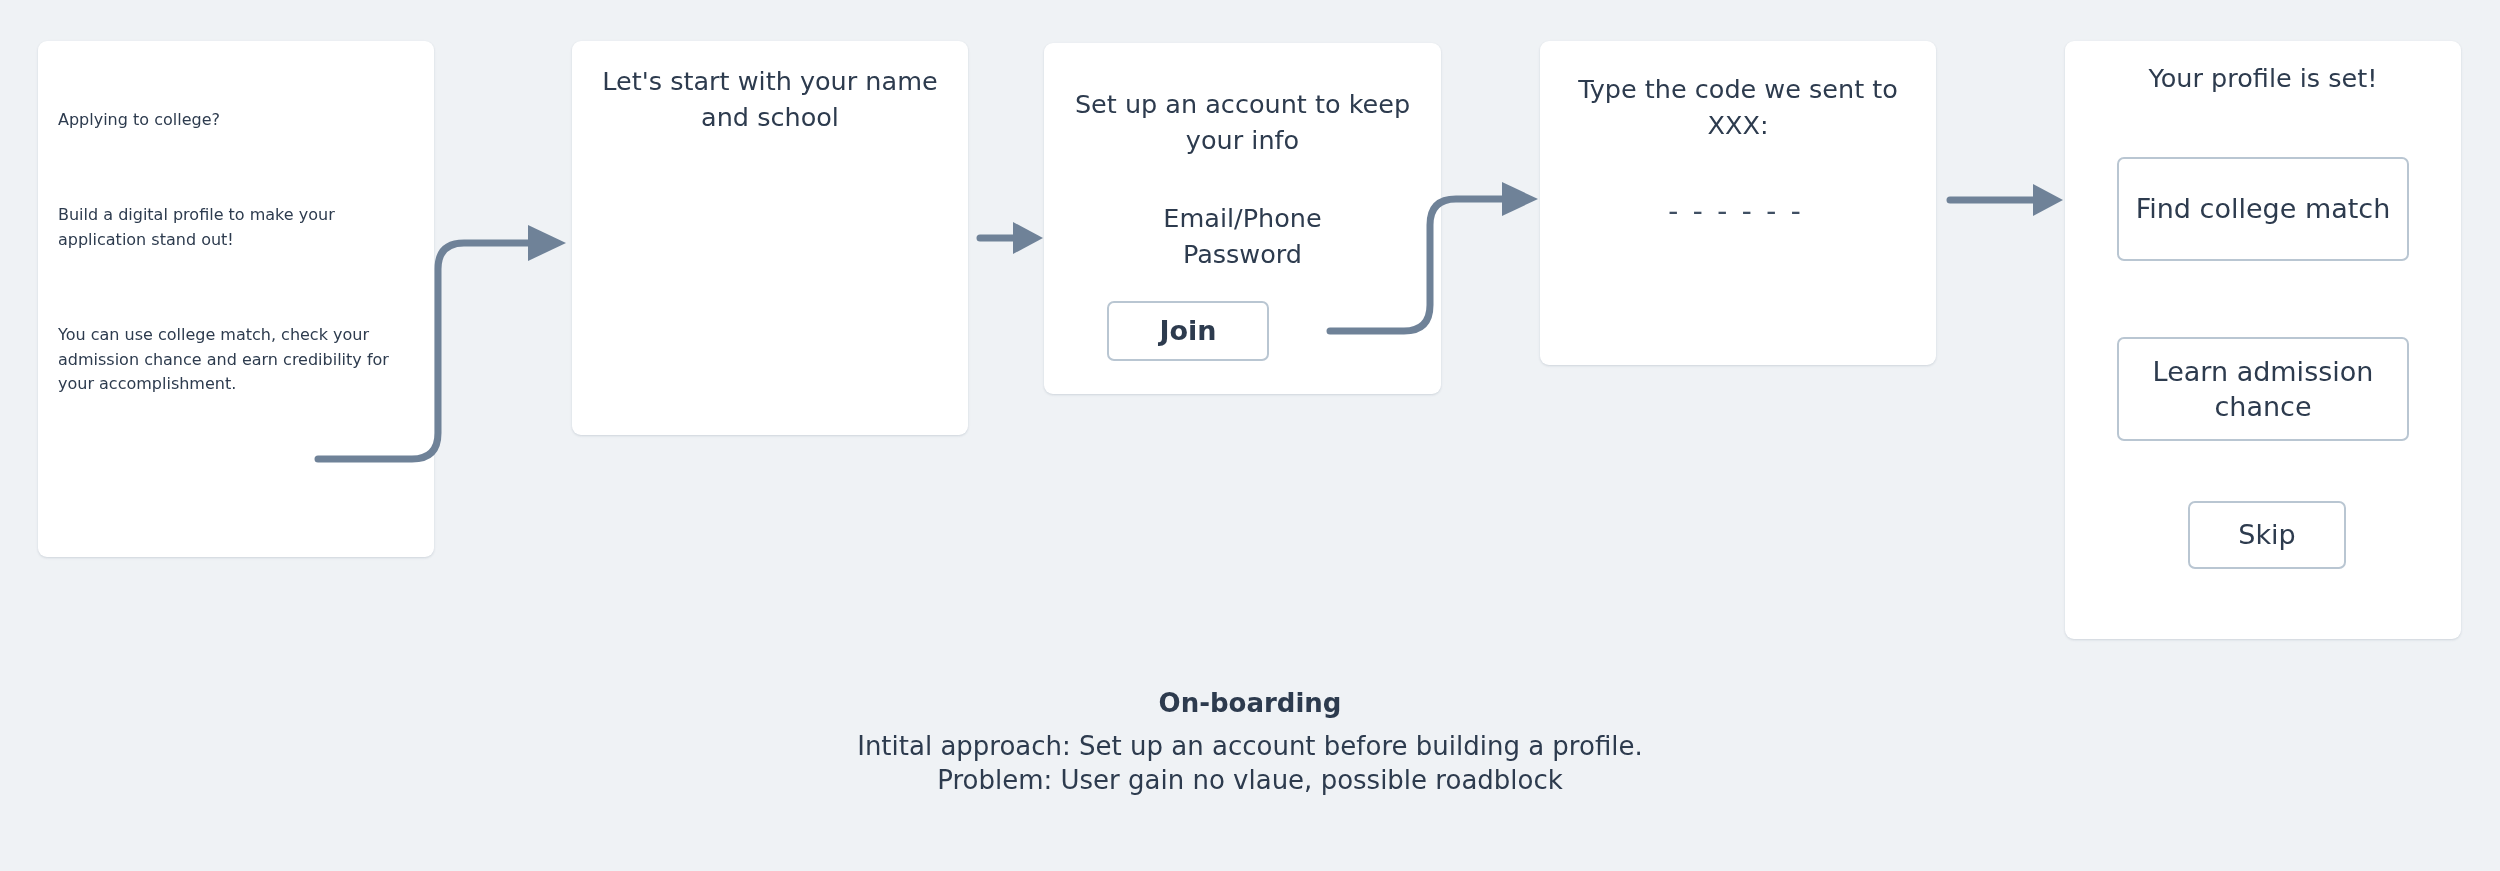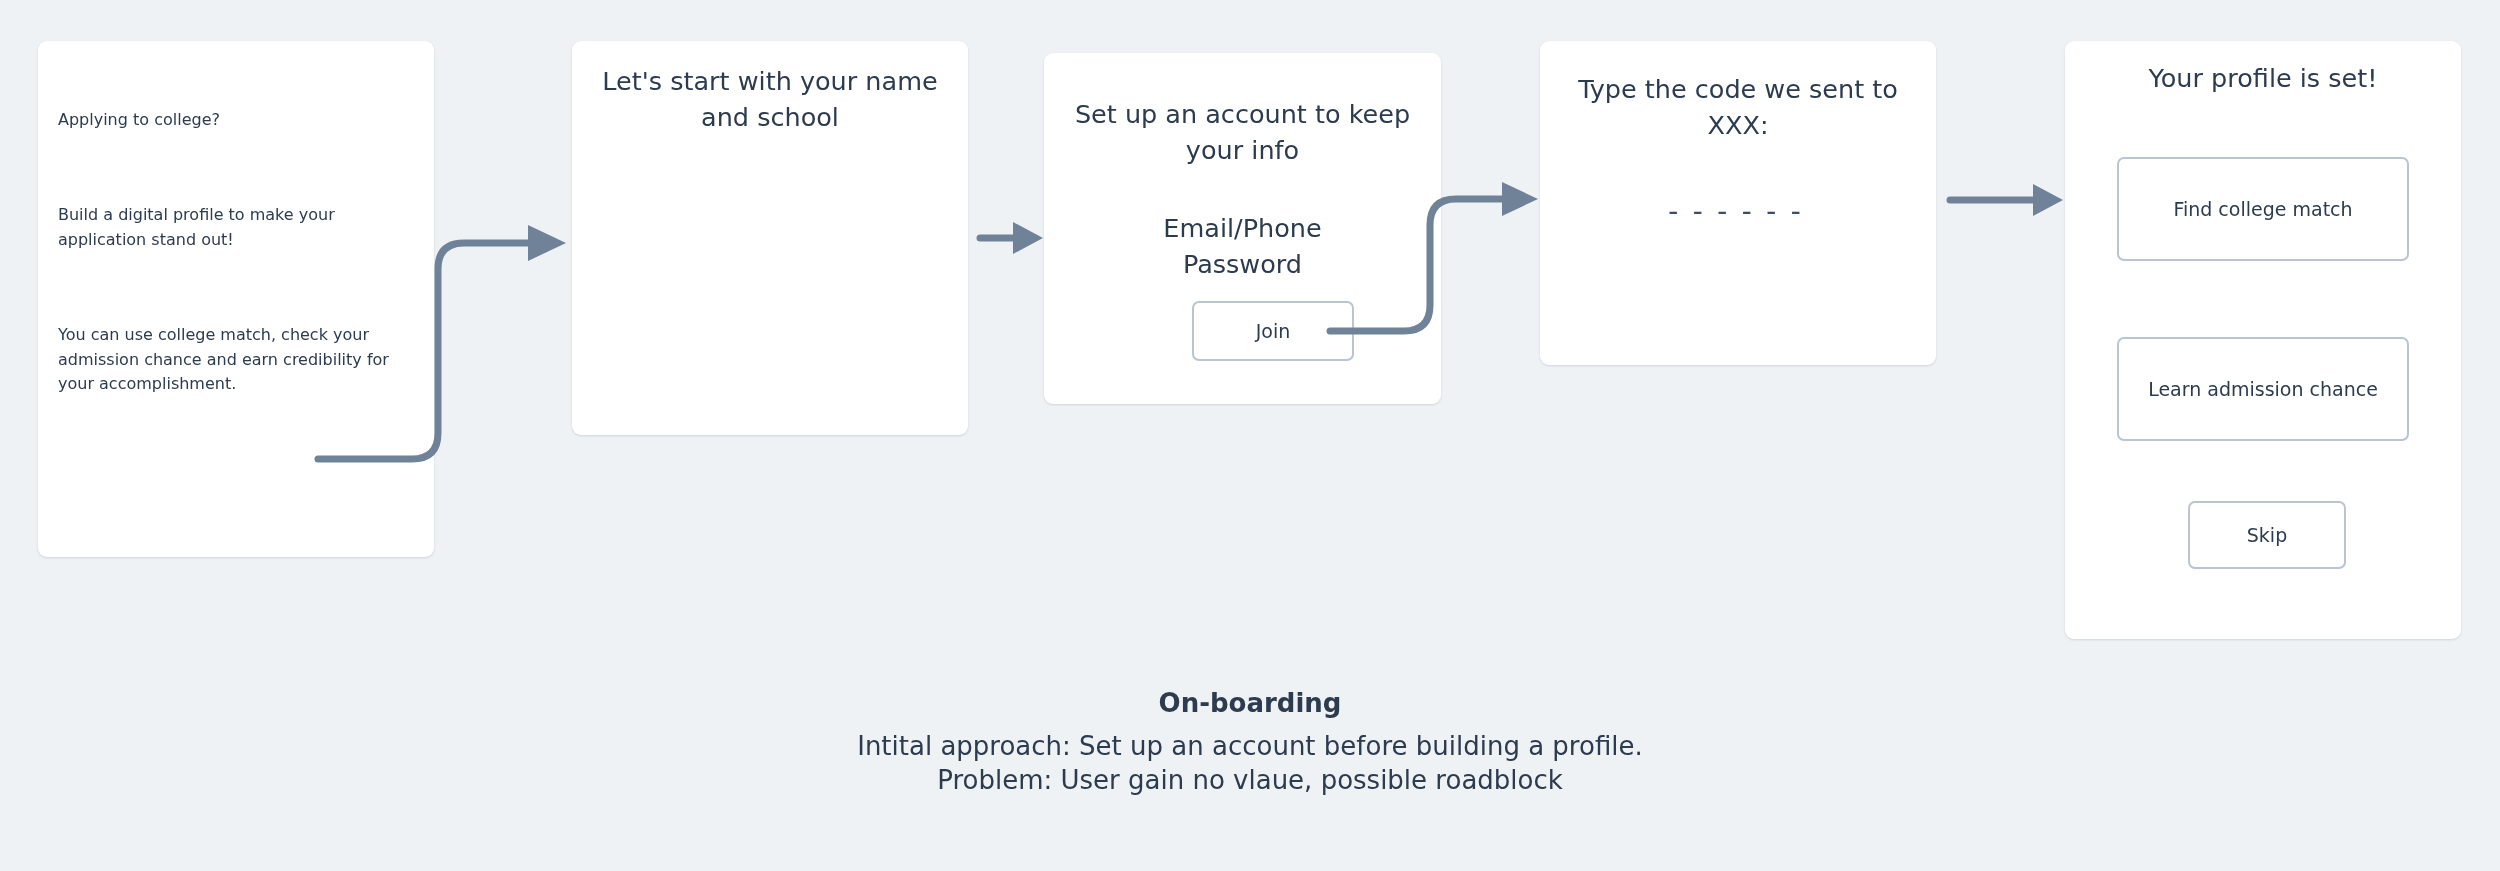--- a/index.html
+++ b/index.html
@@ -27,21 +27,21 @@
   .card {
     position: absolute;
     background: #ffffff;
     border-radius: 9px;
     box-shadow: 0 1px 3px rgba(40, 60, 85, 0.10), 0 1px 2px rgba(40,60,85,0.06);
     box-sizing: border-box;
   }
 
   #card-1 { left: 38px;   top: 41px;  width: 396px; height: 516px; }
   #card-2 { left: 572px;  top: 41px;  width: 396px; height: 394px; }
-  #card-3 { left: 1044px; top: 53px;  width: 397px; height: 351px; }
+  #card-3 { left: 1044px; top: 43px;  width: 397px; height: 351px; }
   #card-4 { left: 1540px; top: 41px;  width: 396px; height: 324px; }
   #card-5 { left: 2065px; top: 41px;  width: 396px; height: 598px; }
 
   
   .c1-body {
     position: absolute;
     left: 20px;
     top: 18px;
     width: 366px;
     font-size: 16px;
@@ -75,30 +75,30 @@
   .btn {
     position: absolute;
     background: #ffffff;
     border: 2px solid #b9c6d2;
     border-radius: 7px;
     box-sizing: border-box;
     display: flex;
     align-items: center;
     justify-content: center;
     text-align: center;
-    font-size: 19px;
+    font-size: 27px;
     line-height: 1.3;
     color: #2d3b4e;
     cursor: pointer;
     user-select: none;
     padding: 0 8px;
   }
 
   #btn-start { left: 156px; top: 422px; width: 162px; height: 60px; }
-  #btn-join  { left: 1192px; top: 301px; width: 162px; height: 60px; }
+  #btn-join  { left: 1107px; top: 301px; width: 162px; height: 60px; font-weight: bold; }
   #btn-find-college-match  { left: 2117px; top: 157px; width: 292px; height: 104px; }
   #btn-learn-admission     { left: 2117px; top: 337px; width: 292px; height: 104px; }
   #btn-skip                { left: 2188px; top: 501px; width: 158px; height: 68px; }
 
   
   #code-dashes {
     position: absolute;
     left: 1540px;
     top: 194px;
     width: 396px;

